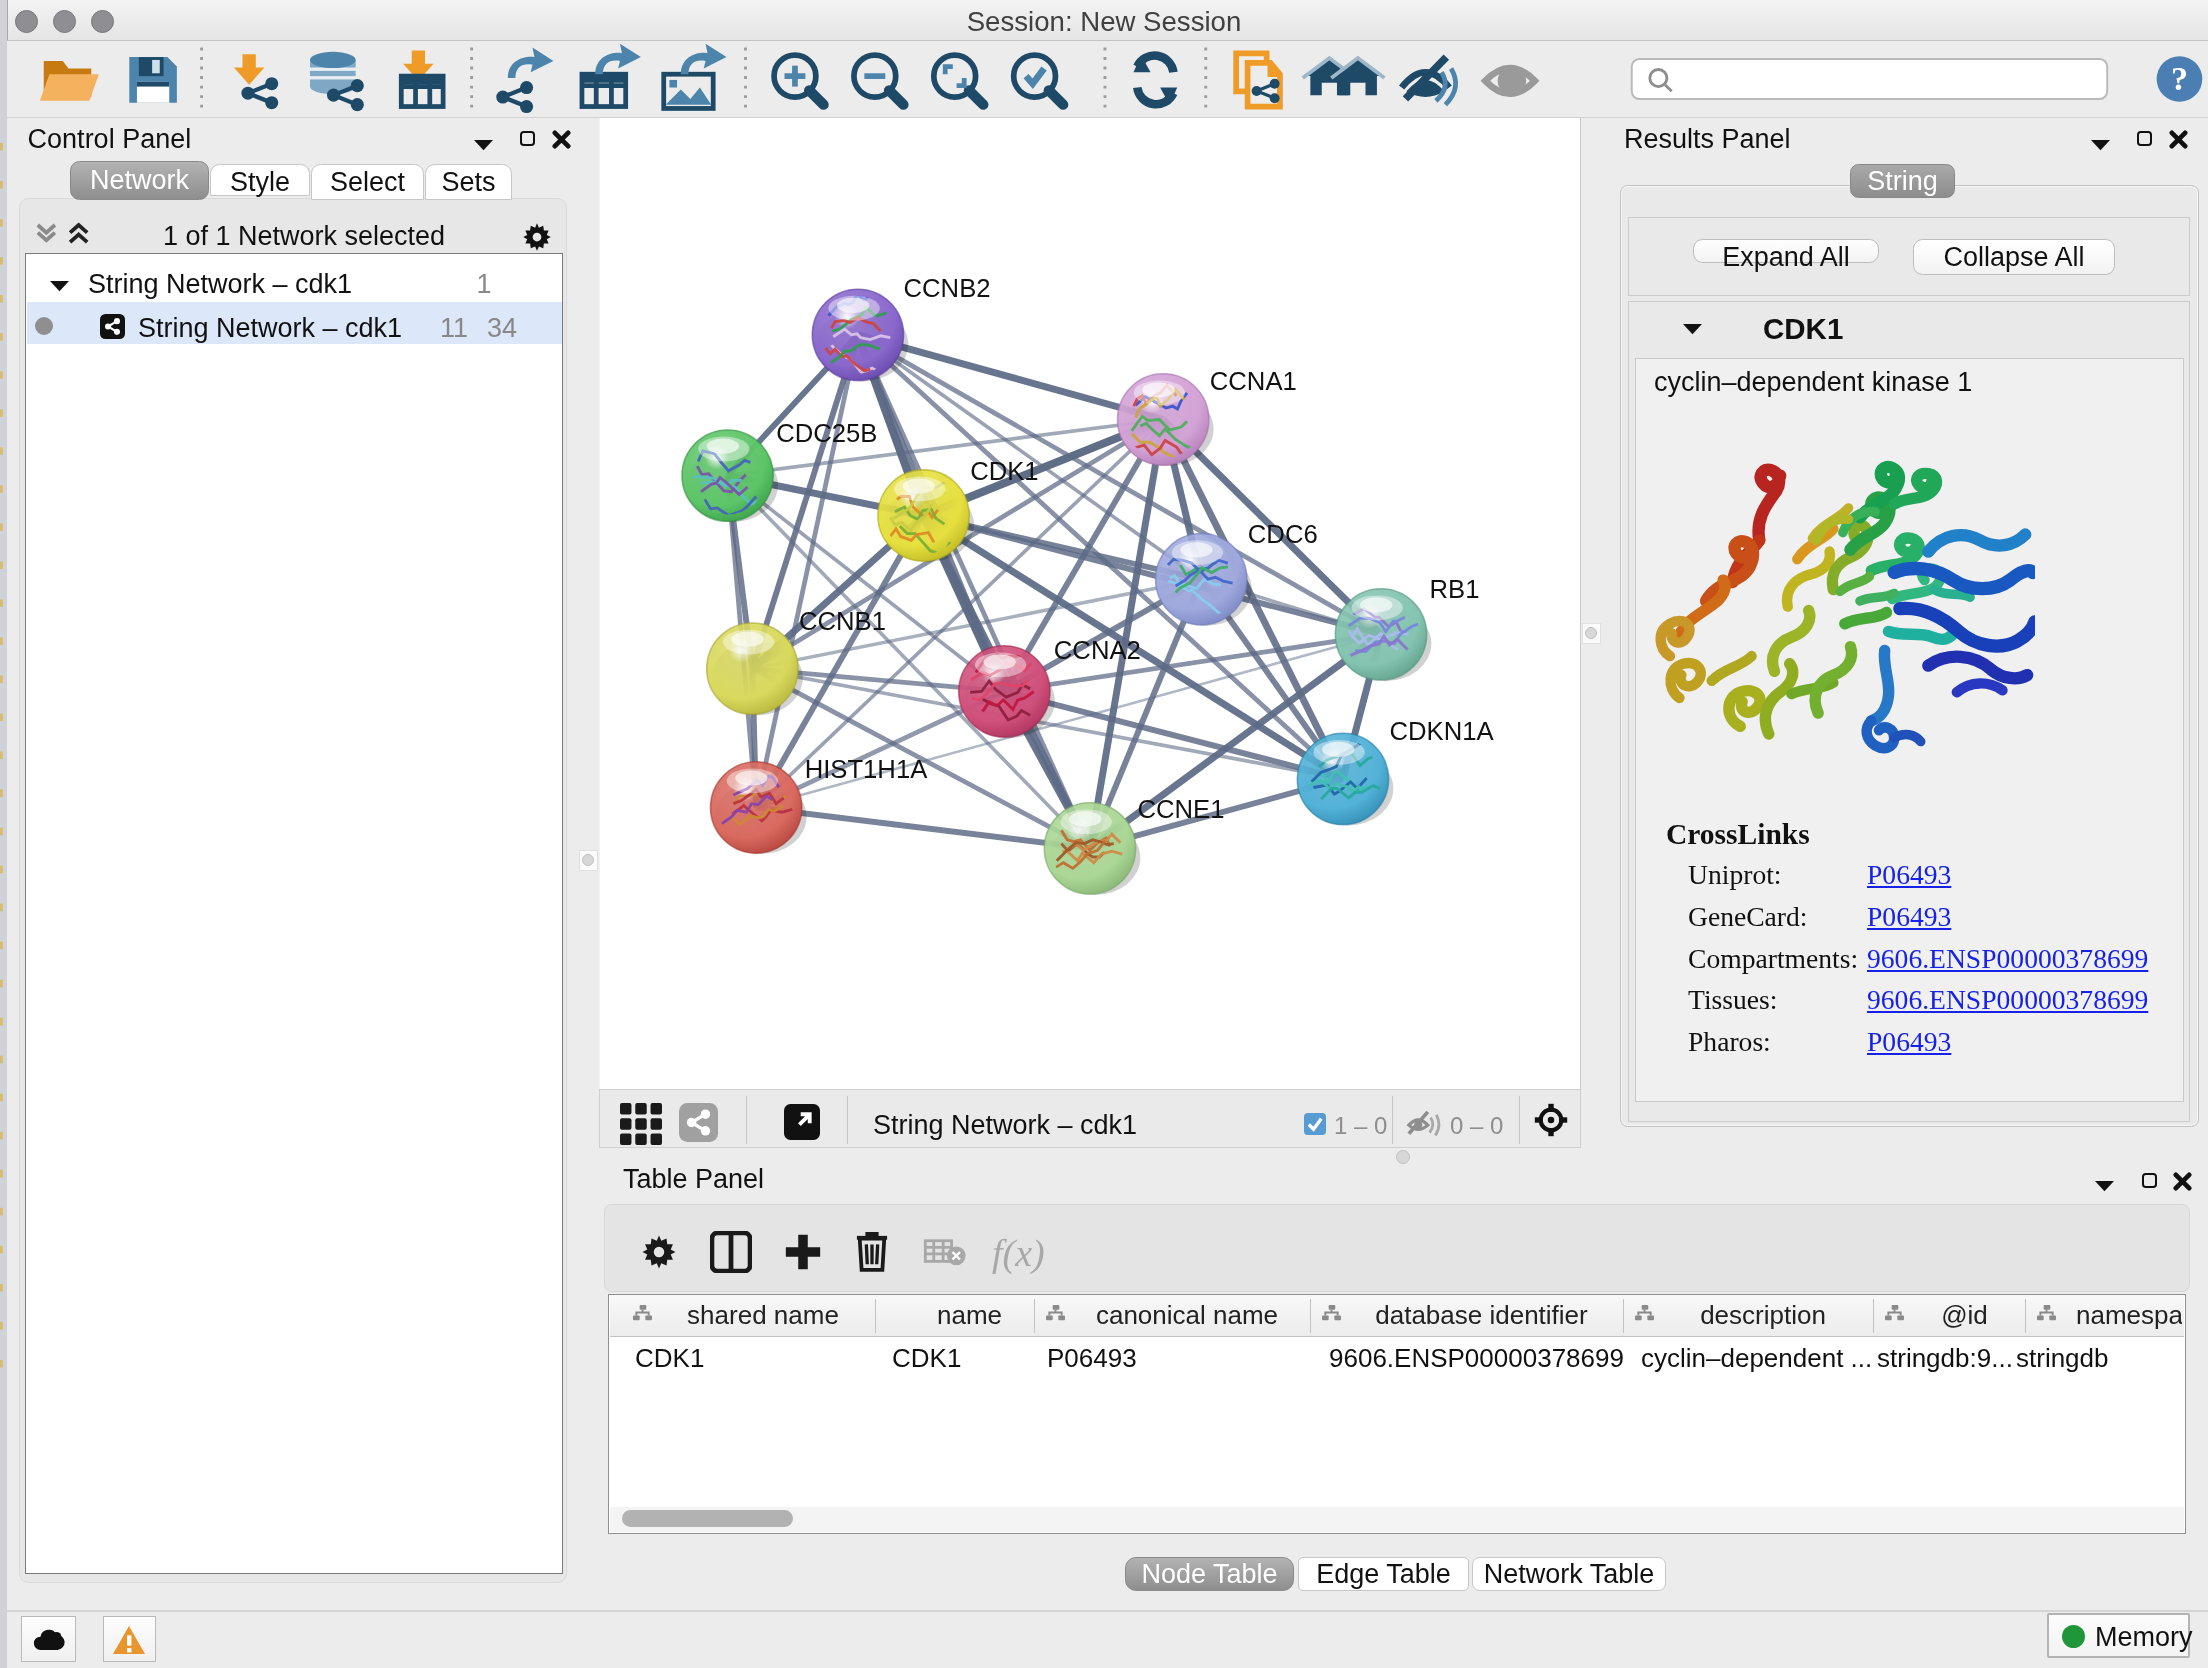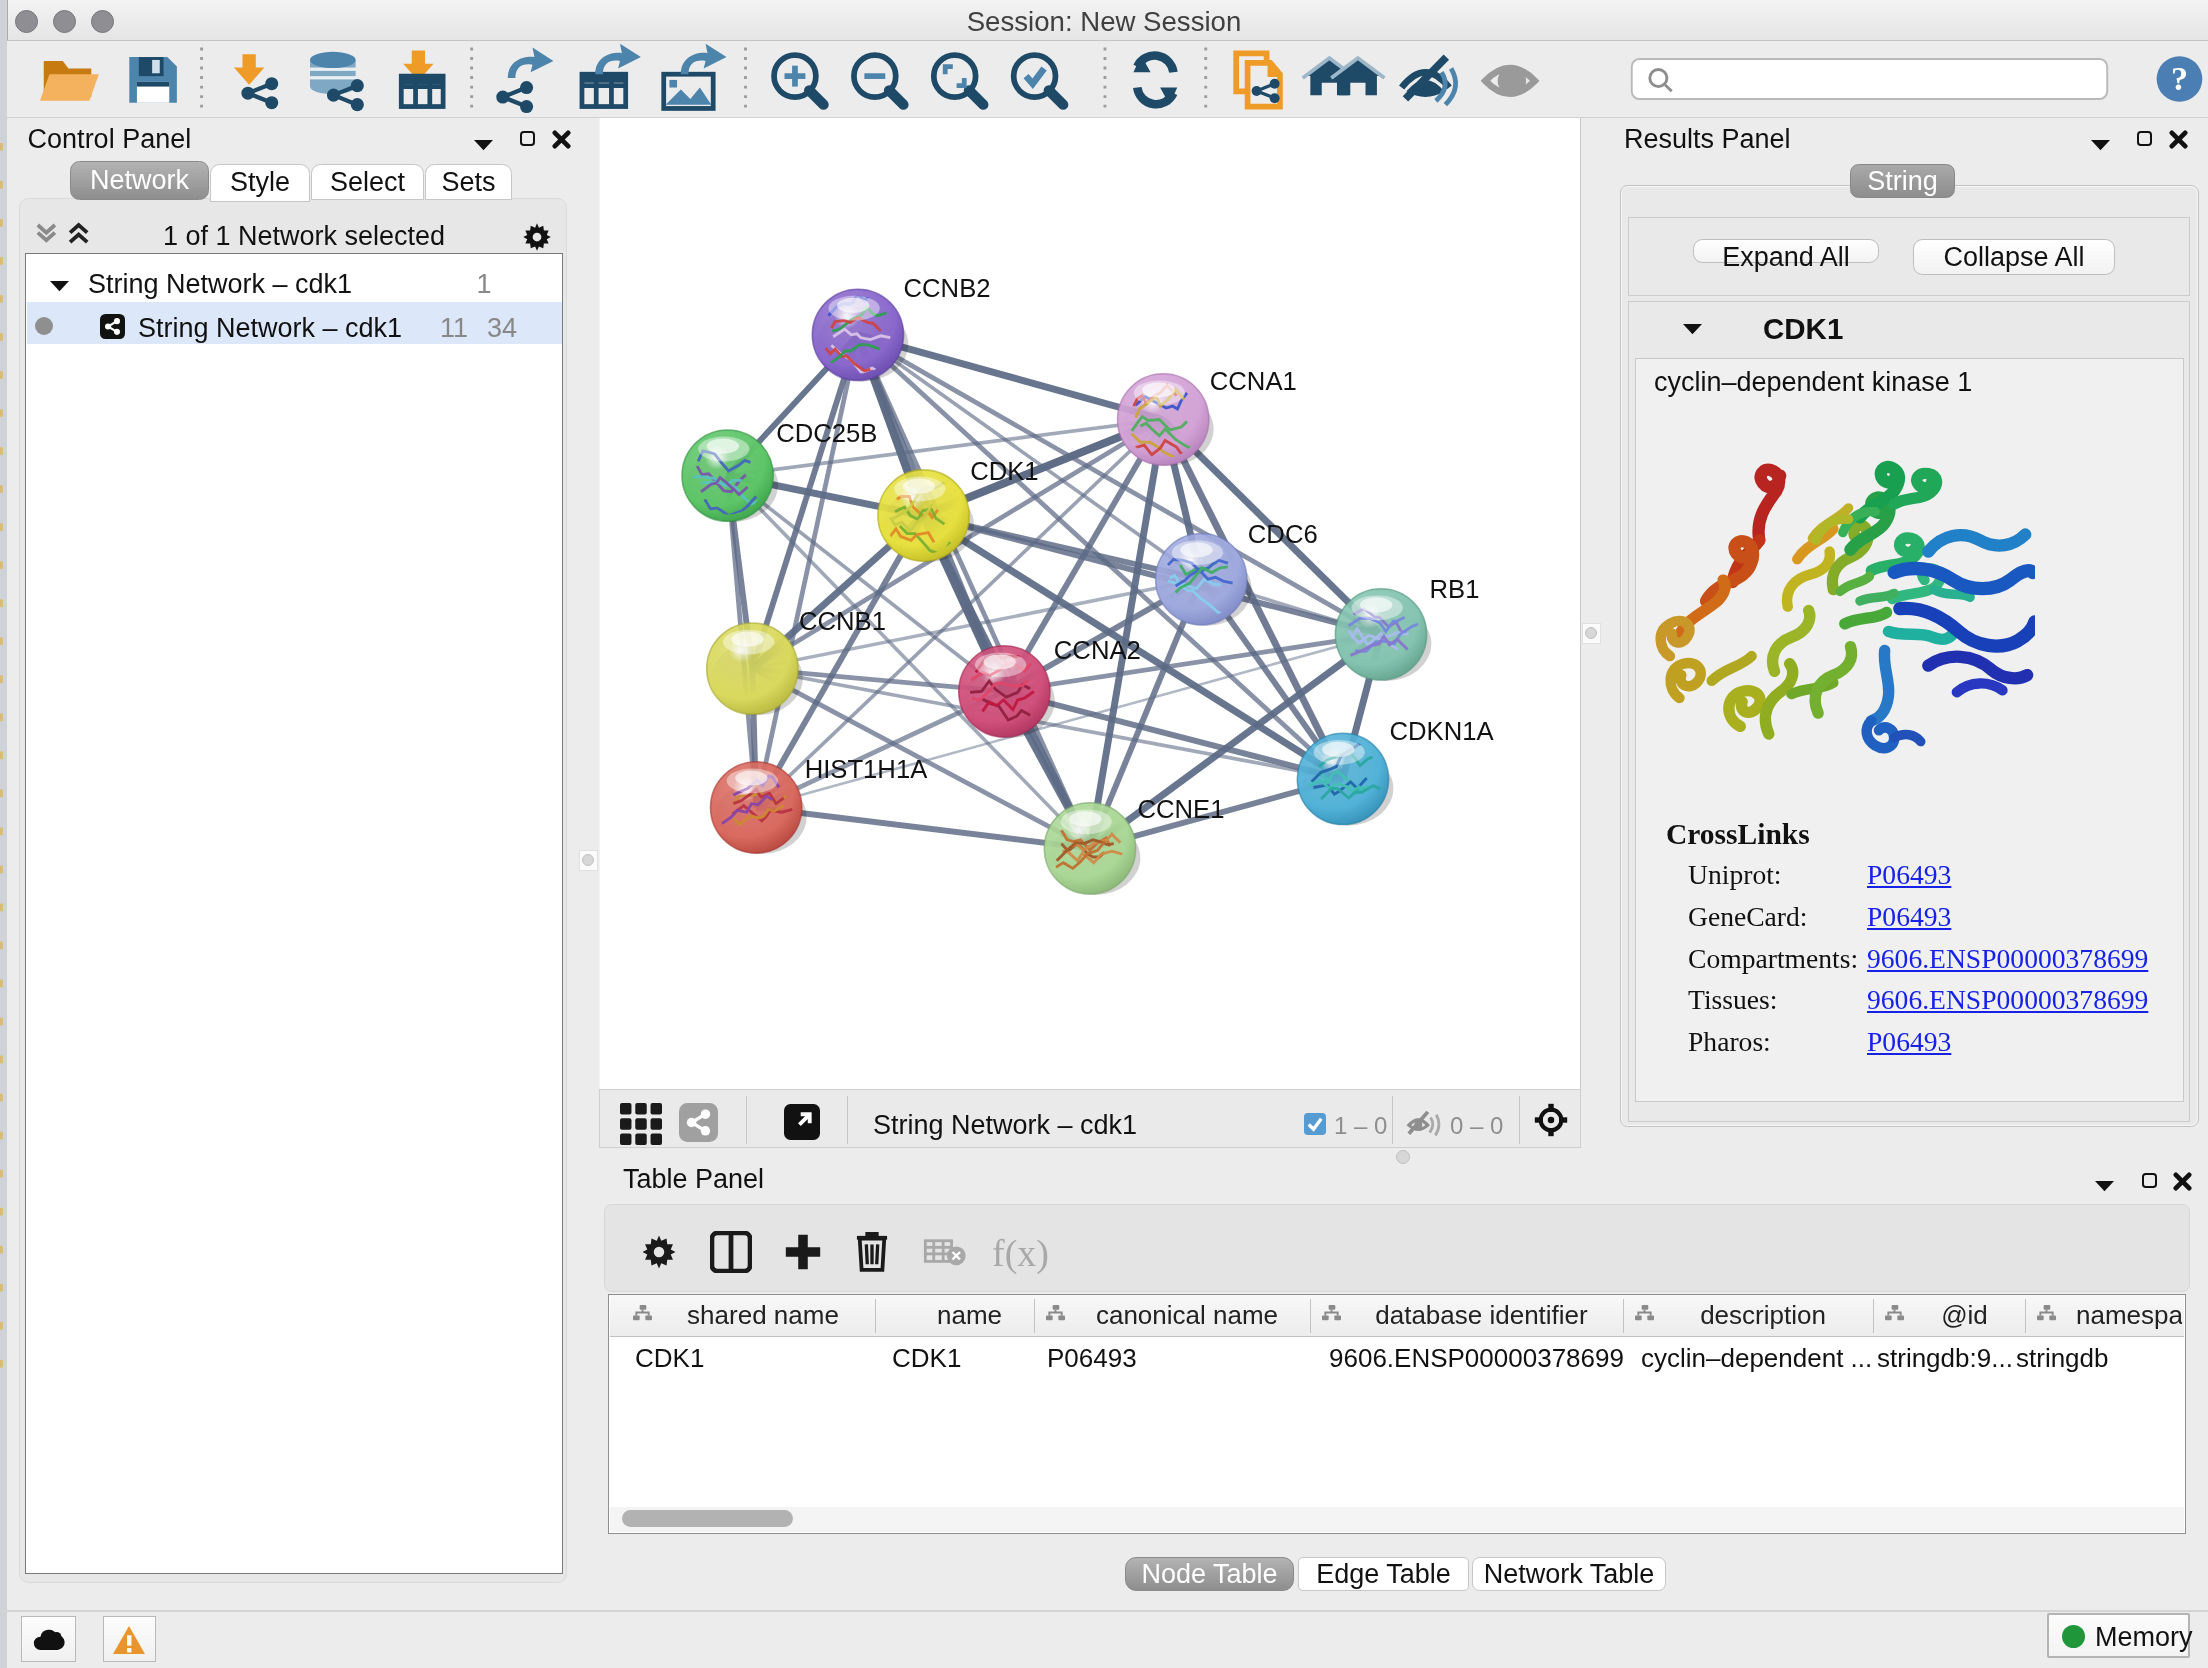--- a/index.html
+++ b/index.html
@@ -182,21 +182,21 @@
 <div class="abs" style="left:27.6px;top:124px;font-size:27px;color:#111">Control Panel</div>
 <div style="position:absolute;left:473px;top:137px;width:21px;height:13.3px"><svg width="21" height="13.3" viewBox="0 0 22 14">
       <path d="M1 2 L21 2 L11 13 Z" fill="#111"></path>
     </svg></div>
 <div style="position:absolute;left:520px;top:131px;width:15px;height:15px;border:2.9px solid #111;border-radius:3.8px"></div>
 <svg style="position:absolute;left:552px;top:130px" width="19" height="19" viewBox="0 0 20 20">
     <path d="M3 3 L17 17 M17 3 L3 17" stroke="#111" stroke-width="5" stroke-linecap="round"></path>
   </svg>
 <div class="abs" style="left:19px;top:198px;width:548px;height:1385px;background:#e7e7e7;border:1px solid #dadada;border-radius:9.5px"></div>
 <div class="abs seltab" style="left:70px;top:161px;width:139px;height:39px;border-radius:9.5px;line-height:37px;text-align:center;font-size:27px">Network</div>
-<div class="abs wtab" style="left:210px;top:164px;width:100px;height:38px;border-radius:9.5px 9.5px 0 0;line-height:34px;text-align:center;font-size:27px">Style</div>
+<div class="abs wtab" style="left:210px;top:164px;width:100px;height:32px;border-radius:9.5px 9.5px 0 0;line-height:34px;text-align:center;font-size:27px">Style</div>
 <div class="abs wtab" style="left:311px;top:164px;width:113px;height:36px;border-radius:9.5px 9.5px 0 0;line-height:34px;text-align:center;font-size:27px">Select</div>
 <div class="abs wtab" style="left:425px;top:164px;width:87px;height:36px;border-radius:9.5px 9.5px 0 0;line-height:34px;text-align:center;font-size:27px">Sets</div>
 <svg class="abs" style="left:34px;top:221px" width="57" height="27" viewBox="0 0 60 28">
 <g fill="none" stroke="#8a8a8a" stroke-width="4">
       <path d="M4 4 L13 12 L22 4"></path>
       <path d="M4 12 L13 20 L22 12"></path>
     </g>
 <g fill="none" stroke="#222" stroke-width="4">
       <path d="M38 12 L47 4 L56 12"></path>
       <path d="M38 22 L47 14 L56 22"></path>
@@ -682,21 +682,21 @@
     <g stroke="#a8a8a8" stroke-width="3" fill="none">
       <rect x="2" y="4" width="28" height="22"></rect>
       <line x1="2" y1="11" x2="30" y2="11"></line>
       <line x1="2" y1="18" x2="30" y2="18"></line>
       <line x1="11" y1="4" x2="11" y2="26"></line>
       <line x1="21" y1="4" x2="21" y2="26"></line>
     </g>
     <circle cx="35" cy="20" r="10" fill="#a8a8a8"></circle>
     <path d="M31 16 L39 24 M39 16 L31 24" stroke="#fff" stroke-width="2.6"></path>
   </svg>
-<div class="abs" style="left:992px;top:1231px;font-size:38px;color:#a8a8a8;font-family:'Liberation Serif',serif;">f(x)</div>
+<div class="abs" style="left:992px;top:1231px;font-size:38px;color:#a8a8a8;font-family:'Liberation Serif',serif;font-style:italic">f(x)</div>
 <div class="abs" style="left:608px;top:1294px;width:1578px;height:240px;background:#fff;border:1.9px solid #8f8f8f"></div>
 <div class="abs" style="left:610px;top:1295px;width:1574px;height:42px;background:linear-gradient(#f8f8f8,#ececec);border-bottom:1px solid #c2c2c2"></div>
 <div class="abs" style="left:632px;top:1304px"><svg width="21" height="19" viewBox="0 0 22 20">
       <g fill="#8a8a8a">
         <rect x="8" y="1" width="7" height="5" rx="1"></rect>
         <rect x="1" y="12" width="7" height="5" rx="1"></rect>
         <rect x="14" y="12" width="7" height="5" rx="1"></rect>
         <path d="M11 6 L11 9 M4.5 12 L4.5 9 L17.5 9 L17.5 12" stroke="#8a8a8a" stroke-width="2" fill="none"></path>
       </g>
     </svg></div>

